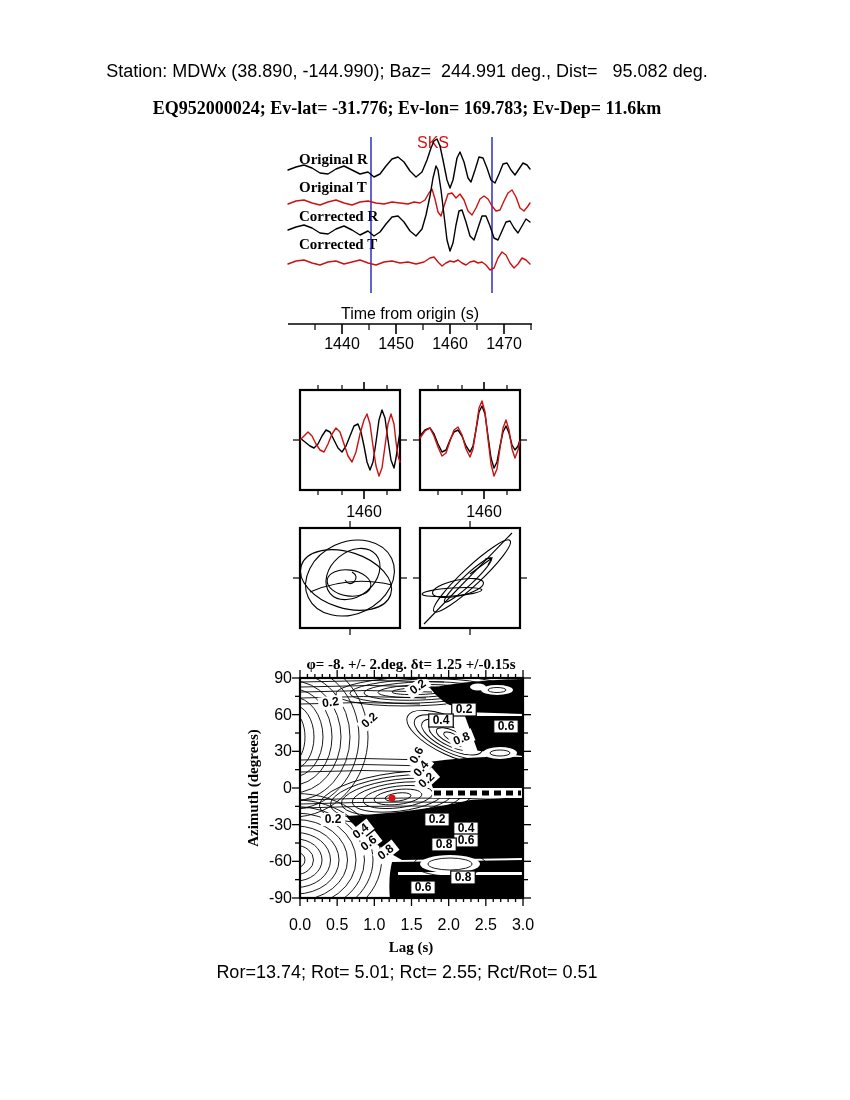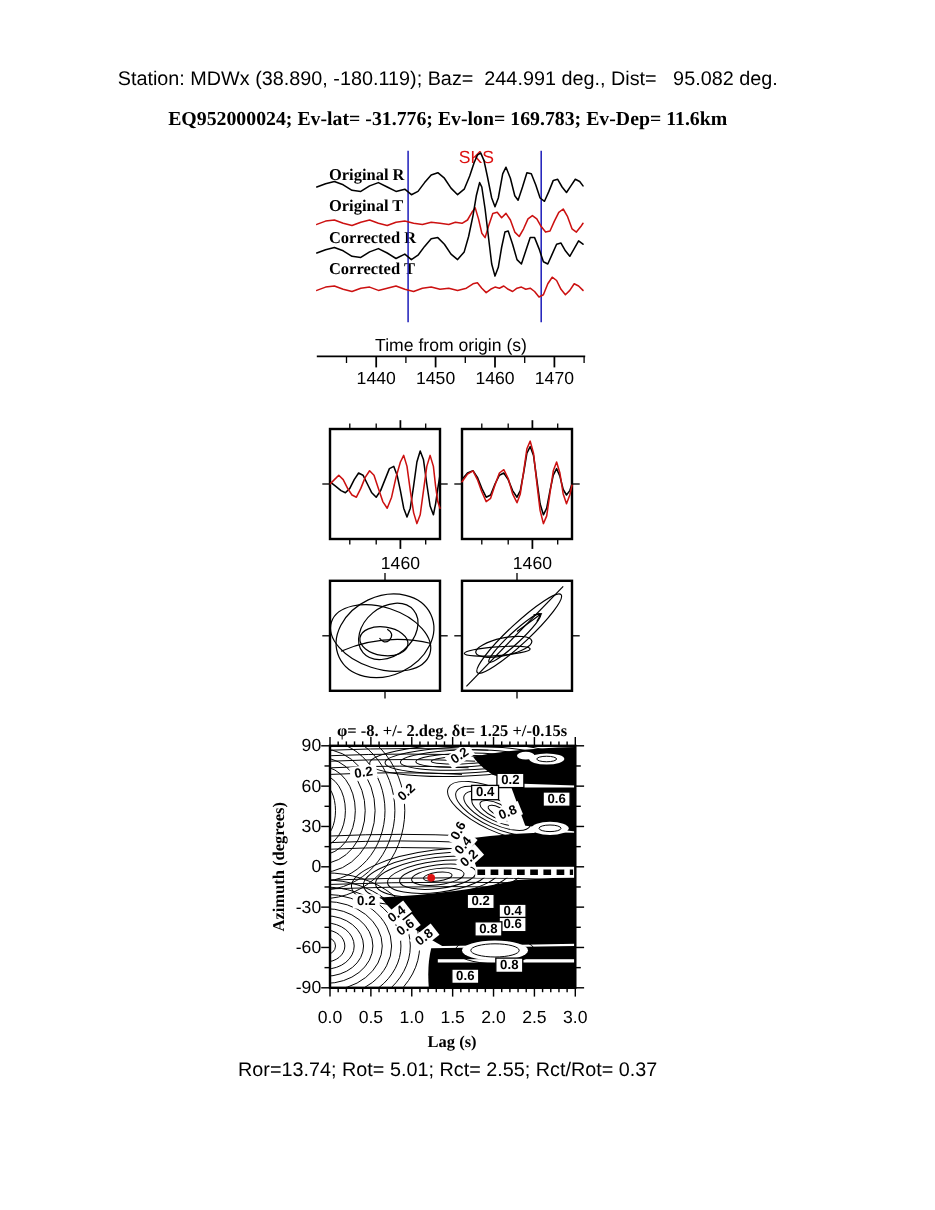--- a/index.html
+++ b/index.html
@@ -16,23 +16,23 @@
   .fs15{font-size:15px;} .fs16{font-size:16px;}
   .clab{font:bold 12px "Liberation Sans",sans-serif;}
   .trace{fill:none;stroke-width:1.4;stroke-linejoin:round;stroke-linecap:round;}
   .boxfr{fill:none;stroke:#000;stroke-width:2.2;}
   .cfield{fill:none;stroke:#000;stroke-width:0.9;}
   .pm{fill:none;stroke:#000;stroke-width:1.1;}
 </style>
 </head>
 <body>
 
-<div id="title-line" class="hline">Station: MDWx (38.890, -180.119); Baz=  244.991 deg., Dist=   95.082 deg.</div>
+<div id="title-line" class="hline">Station: MDWx (38.890, -144.990); Baz=  244.991 deg., Dist=   95.082 deg.</div>
 <div id="subtitle-line" class="hline">EQ952000024; Ev-lat= -31.776; Ev-lon= 169.783; Ev-Dep= 11.6km</div>
-<div id="footer-line" class="hline">Ror=13.74; Rot= 5.01; Rct= 2.55; Rct/Rot= 0.37</div>
+<div id="footer-line" class="hline">Ror=13.74; Rot= 5.01; Rct= 2.55; Rct/Rot= 0.51</div>
 
 <svg width="850" height="1100" viewBox="0 0 850 1100">
   <defs>
     <clipPath id="cclip">
         <rect x="300" y="678" width="223" height="220"></rect>
       </clipPath>
   </defs>
 
   <g>
     <text class="sans fs16" x="433" y="148" text-anchor="middle" fill="#dd1111">SKS</text>

